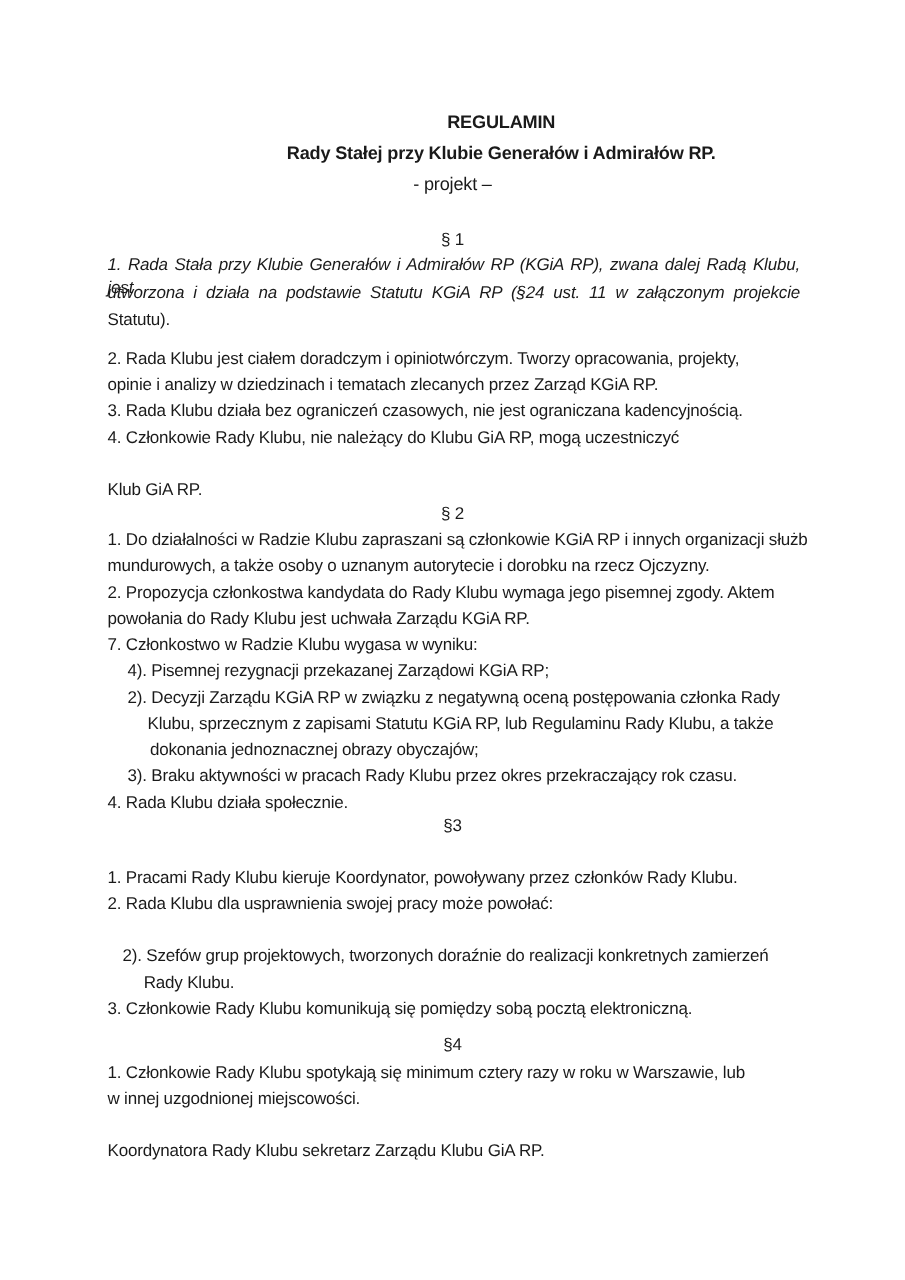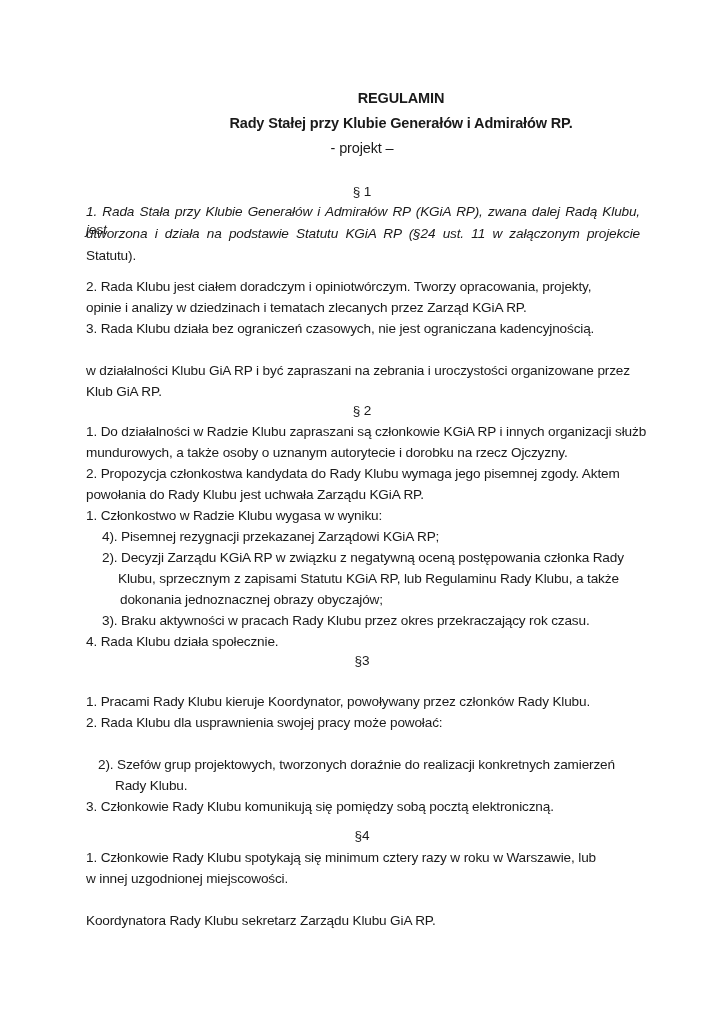--- a/index.html
+++ b/index.html
@@ -22,29 +22,29 @@
   <div class="t c sub" style="top:139px">- projekt –</div>
   <div class="t c bold title2" style="top:114px">Rady Stałej przy Klubie Generałów i Admirałów RP.</div>
 
   <div class="t c" style="top:183px">§ 1</div>
   <div class="t just" style="top:203px">1. Rada Stała przy Klubie Generałów i Admirałów RP (KGiA RP), zwana dalej Radą Klubu, jest</div>
   <div class="t just" style="top:225px">utworzona i działa na podstawie Statutu KGiA RP (§24 ust. 11 w załączonym projekcie</div>
   <div class="t" style="top:247px; left:86px">Statutu).</div>
   <div class="t" style="top:278px; left:86px">2. Rada Klubu jest ciałem doradczym i opiniotwórczym. Tworzy opracowania, projekty,</div>
   <div class="t" style="top:299px; left:86px">opinie i analizy w dziedzinach i tematach zlecanych przez Zarząd KGiA RP.</div>
   <div class="t" style="top:320px; left:86px">3. Rada Klubu działa bez ograniczeń czasowych, nie jest ograniczana kadencyjnością.</div>
-  <div class="t" style="top:362px; left:86px">w działalności Klubu GiA RP i być zapraszani na zebrania i uroczystości organizowane przez</div>
+  <div class="t" style="top:341px; left:86px">4. Członkowie Rady Klubu, nie należący do Klubu GiA RP, mogą uczestniczyć</div>
   <div class="t" style="top:383px; left:86px">Klub GiA RP.</div>
 
   <div class="t c" style="top:402px">§ 2</div>
   <div class="t" style="top:423px; left:86px">1. Do działalności w Radzie Klubu zapraszani są członkowie KGiA RP i innych organizacji służb</div>
   <div class="t" style="top:444px; left:86px">mundurowych, a także osoby o uznanym autorytecie i dorobku na rzecz Ojczyzny.</div>
   <div class="t" style="top:465px; left:86px">2. Propozycja członkostwa kandydata do Rady Klubu wymaga jego pisemnej zgody. Aktem</div>
   <div class="t" style="top:486px; left:86px">powołania do Rady Klubu jest uchwała Zarządu KGiA RP.</div>
-  <div class="t" style="top:507px; left:86px">1. Członkostwo w Radzie Klubu wygasa w wyniku:</div>
+  <div class="t" style="top:507px; left:86px">7. Członkostwo w Radzie Klubu wygasa w wyniku:</div>
   <div class="t" style="top:528px; left:102px">4).  Pisemnej rezygnacji przekazanej Zarządowi KGiA RP;</div>
   <div class="t" style="top:549px; left:102px">2).  Decyzji Zarządu KGiA RP w związku z negatywną oceną postępowania członka Rady</div>
   <div class="t" style="top:591px; left:120px">dokonania jednoznacznej obrazy obyczajów;</div>
   <div class="t" style="top:570px; left:118px">Klubu, sprzecznym z zapisami Statutu KGiA RP, lub Regulaminu Rady Klubu, a także</div>
   <div class="t" style="top:612px; left:102px">3).  Braku aktywności w pracach Rady Klubu przez okres przekraczający rok czasu.</div>
   <div class="t" style="top:633px; left:86px">4. Rada Klubu działa społecznie.</div>
 
   <div class="t c" style="top:652px">§3</div>
   <div class="t" style="top:693px; left:86px">1. Pracami Rady  Klubu kieruje Koordynator, powoływany przez członków Rady Klubu.</div>
   <div class="t" style="top:714px; left:86px">2. Rada Klubu  dla usprawnienia swojej pracy może powołać:</div>

